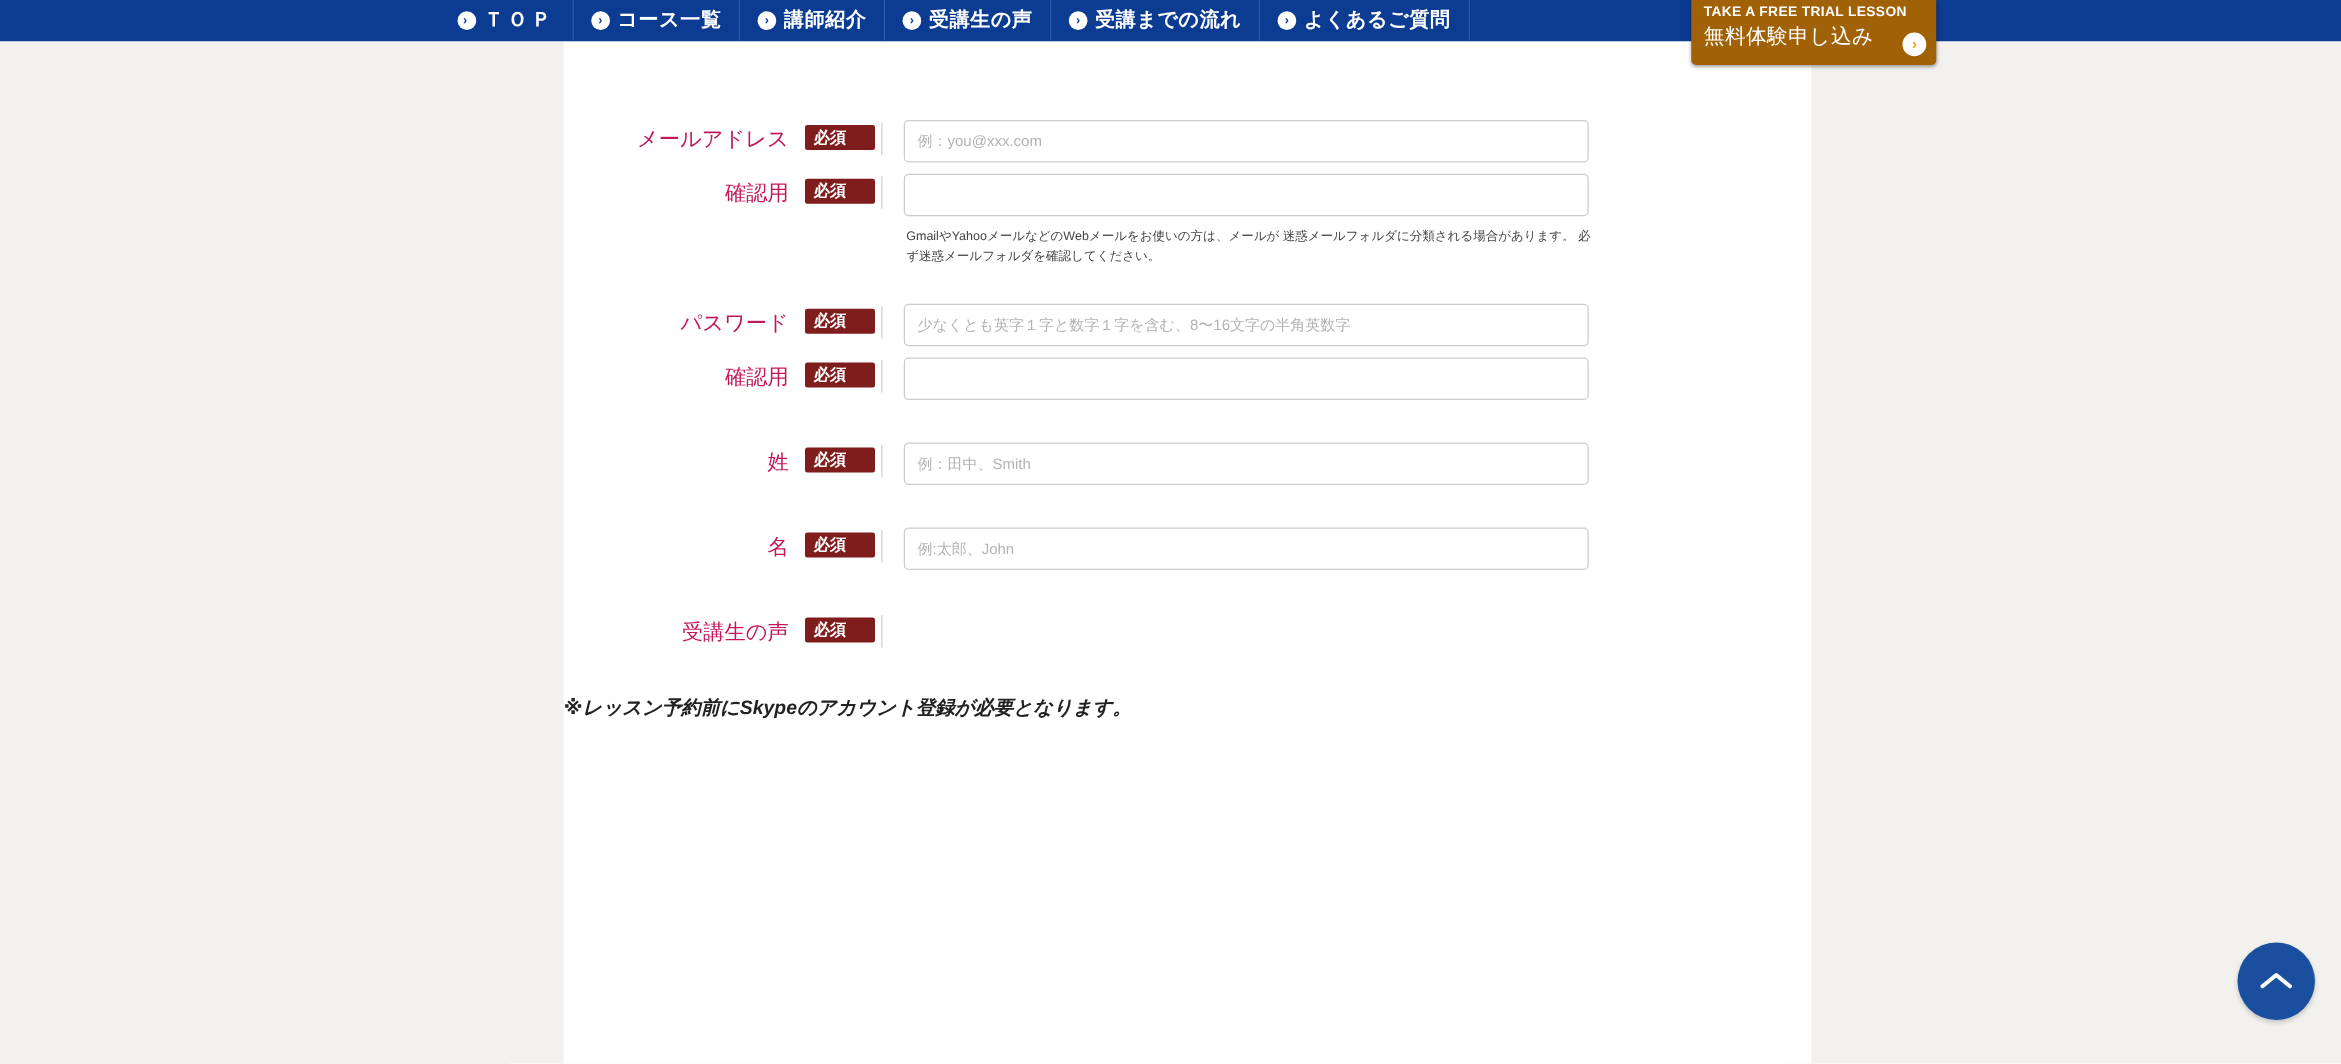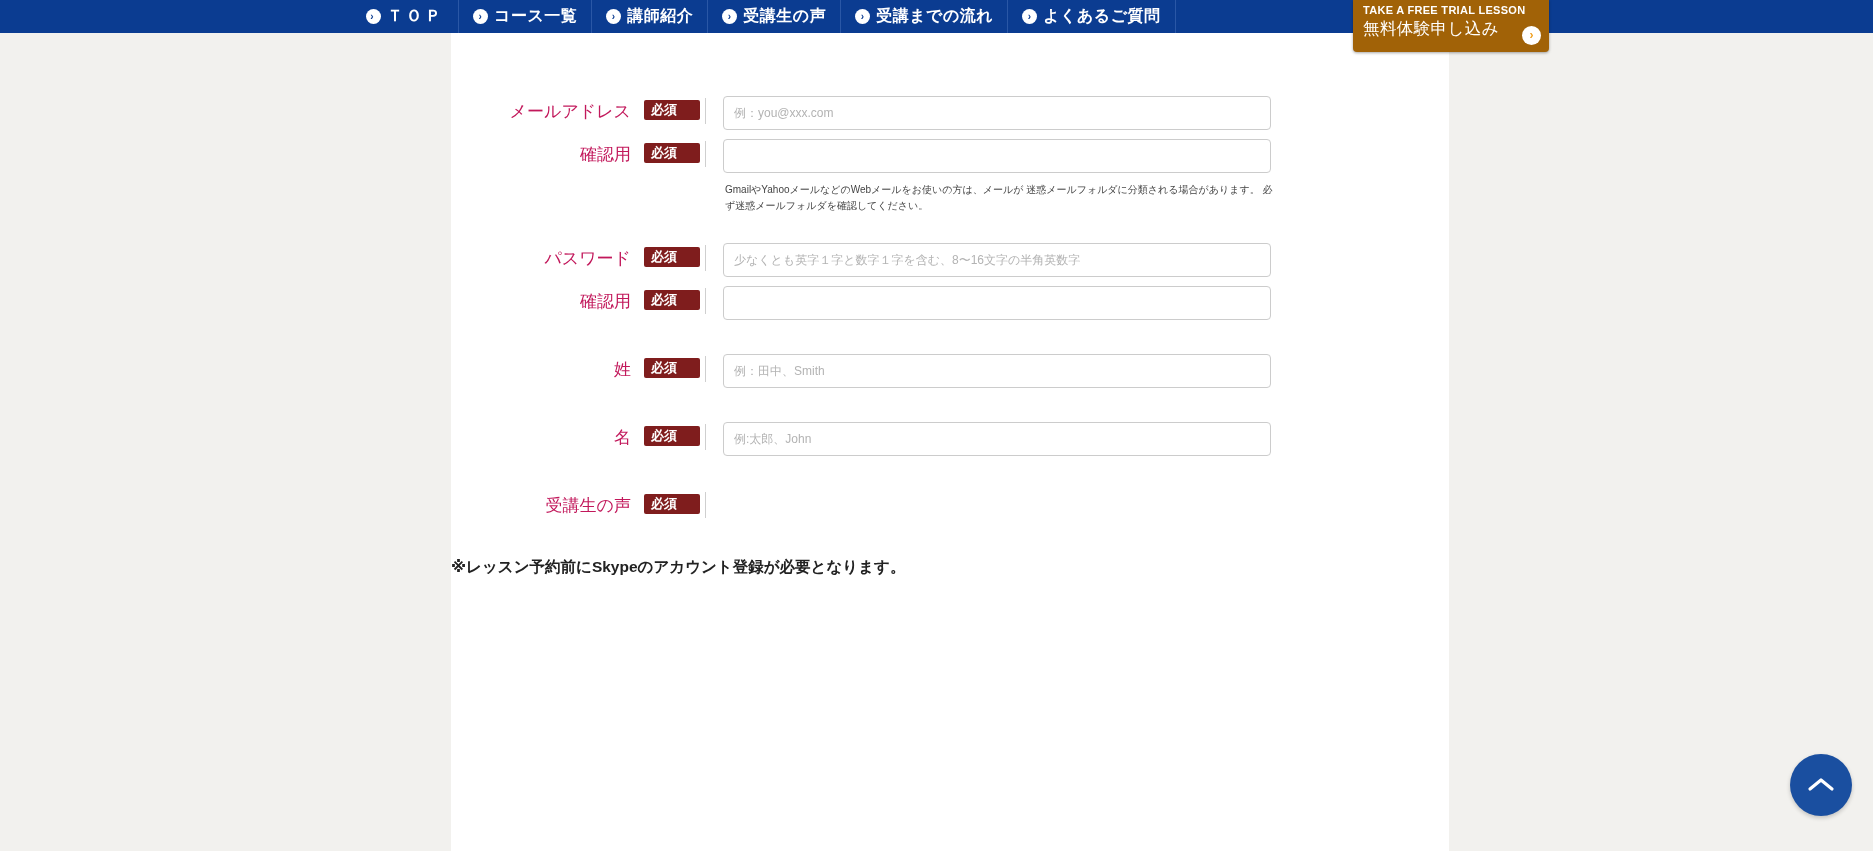--- a/index.html
+++ b/index.html
@@ -183,20 +183,21 @@
     line-height: 1.55;
     margin: 9px 0 0 2px;
   }
   .gap-sm { height: 9px; }
   .gap-md { height: 30px; }
   .gap-lg { height: 34px; }
 
   .footnotes {
     margin: 33px 0 0 -14px;
     padding-left: 0;
+    font-style: italic;
   }
   .footnote {
     font-size: 15.5px;
     font-weight: bold;
     color: #222222;
     line-height: 1.55;
     padding-left: 14px;
   }
 
   

